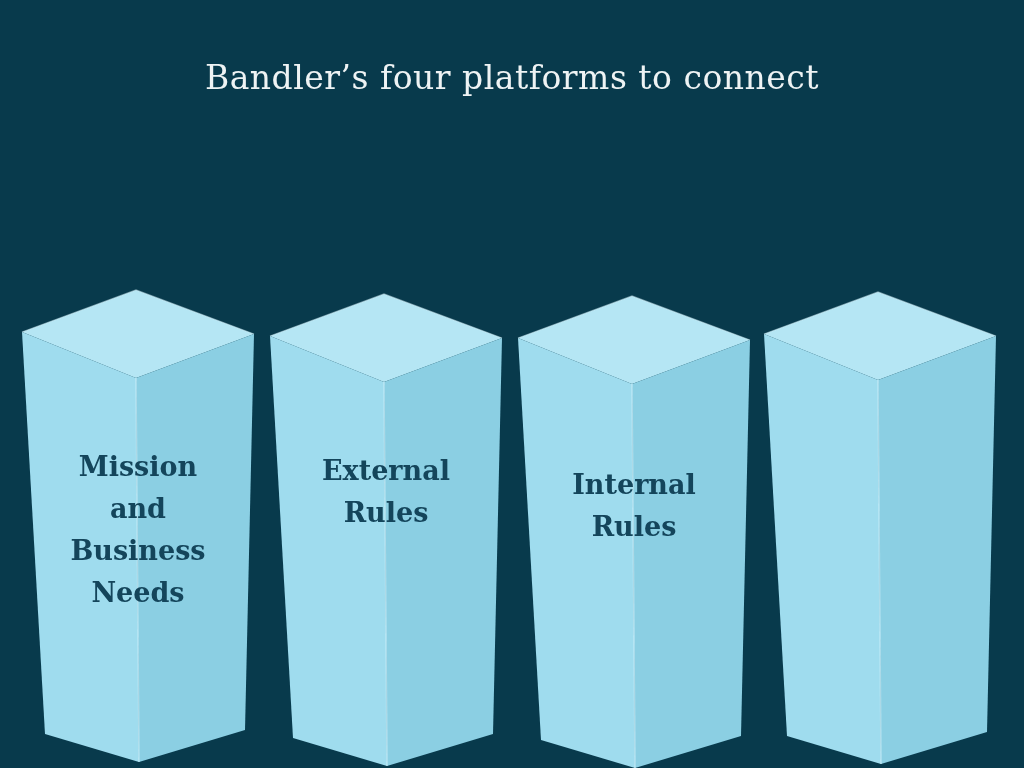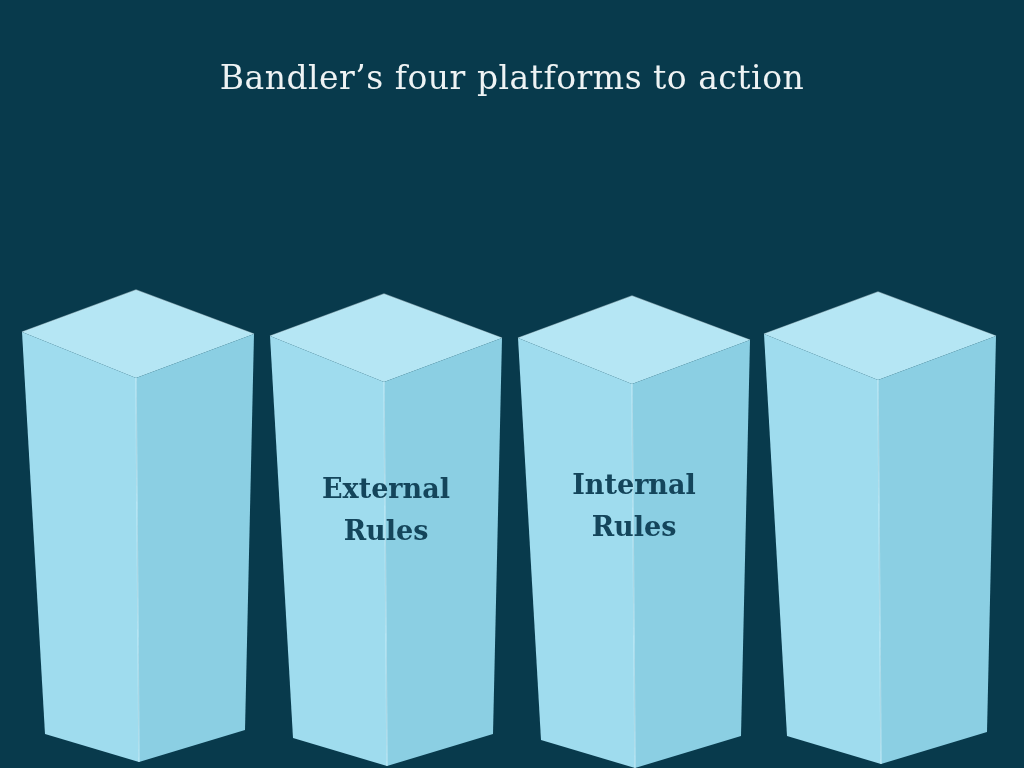--- a/index.html
+++ b/index.html
@@ -56,51 +56,55 @@
     font-weight: 700;
     line-height: 1.55;
     white-space: pre-line;
   }
   
   .pillar-1 { left: 18px;  top: 288px; }
   .pillar-2 { left: 266px; top: 292px; }
   .pillar-3 { left: 514px; top: 294px; }
   .pillar-4 { left: 760px; top: 290px; }
   .pillar-1 .pillar-label { top: 242px; }
-  .pillar-2 .pillar-label { top: 218px; }
+  .pillar-2 .pillar-label { top: 200px; }
   .pillar-3 .pillar-label { top: 212px; }
   .pillar-4 .pillar-label { top: 212px; }
   .edge-highlight {
     stroke: #cdeffa;
     stroke-width: 1.5;
     opacity: 0.65;
     fill: none;
   }
   .top-edge-highlight {
     stroke: #d9f3fb;
     stroke-width: 1.2;
     opacity: 0.5;
     fill: none;
   }
 </style>
 </head>
 <body>
 
 <div class="slide">
 
-  <div class="slide-title">Bandler’s four platforms to action</div>
+  <div class="slide-title">Bandler’s four platforms to connect</div>
 
   <div class="pillar pillar-1">
     <svg class="pillar-svg" viewBox="0 0 240 478" aria-hidden="true">
       <polygon points="118,2 236,46 118,90 4,44" fill="#b5e6f4"></polygon>
       <polygon points="4,44 118,90 121,474 27,446" fill="#9fdcee"></polygon>
       <polygon points="118,90 236,46 227,442 121,474" fill="#8bcfe3"></polygon>
       <polyline class="edge-highlight" points="118,90 121,474"></polyline>
       <polyline class="top-edge-highlight" points="4,44 118,2 236,46"></polyline>
     </svg>
+    <div class="pillar-label">Mission
+and
+Business
+Needs</div>
   </div>
 
   <div class="pillar pillar-2">
     <svg class="pillar-svg" viewBox="0 0 240 478" aria-hidden="true">
       <polygon points="118,2 236,46 118,90 4,44" fill="#b5e6f4"></polygon>
       <polygon points="4,44 118,90 121,474 27,446" fill="#9fdcee"></polygon>
       <polygon points="118,90 236,46 227,442 121,474" fill="#8bcfe3"></polygon>
       <polyline class="edge-highlight" points="118,90 121,474"></polyline>
       <polyline class="top-edge-highlight" points="4,44 118,2 236,46"></polyline>
     </svg>

